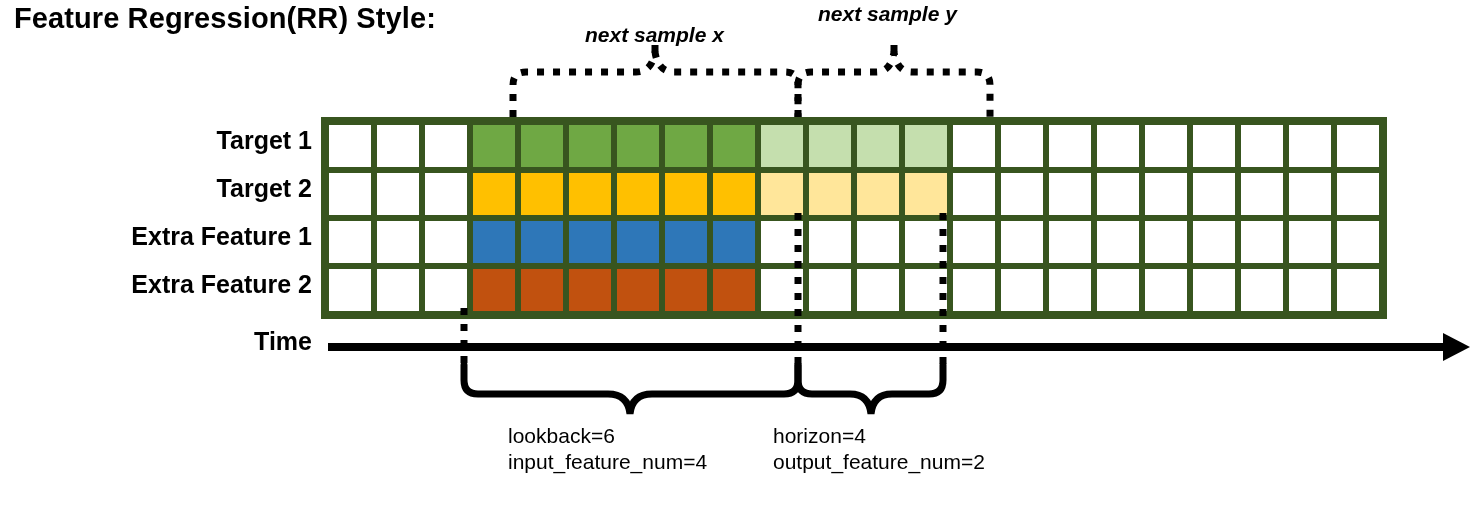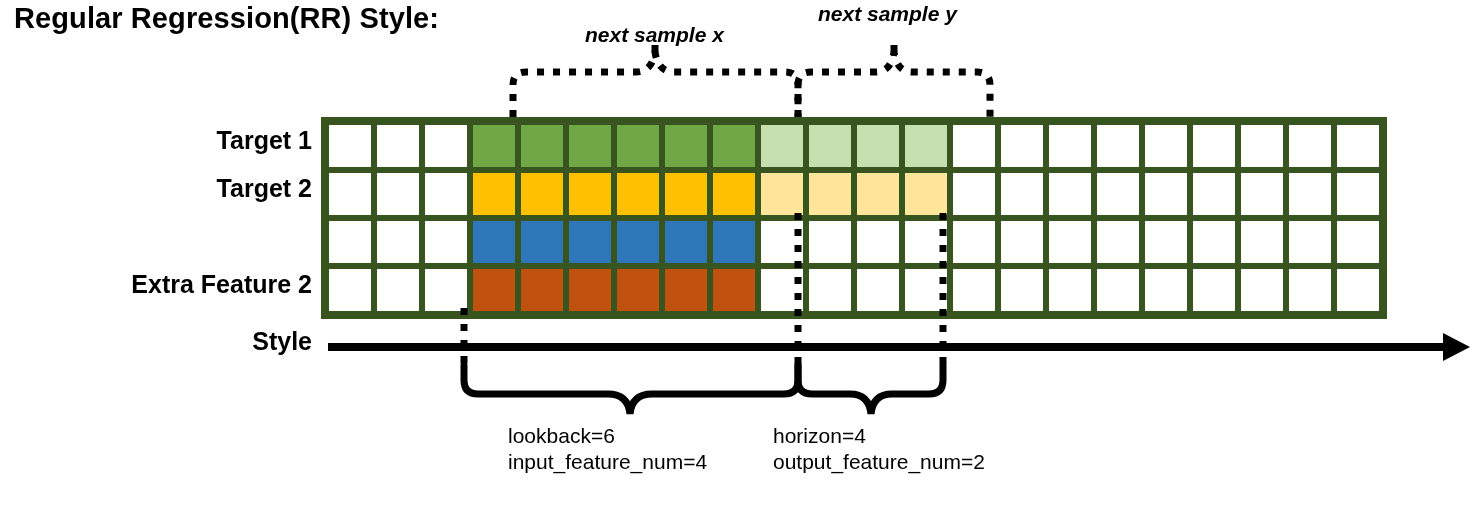--- a/index.html
+++ b/index.html
@@ -40,27 +40,28 @@
   #note-y{left:818px;top:2px;}
 
   
   .bot-block{font-size:21px;line-height:26px;white-space:nowrap;}
   #bot-left{left:508px;top:423px;}
   #bot-right{left:773px;top:423px;}
 </style>
 </head>
 <body>
 
-<div class="abs" id="page-title">Regular Regression(RR) Style:</div>
+<div class="abs" id="page-title">Feature Regression(RR) Style:</div>
 
 <div class="abs" id="labels-col">
   <div class="abs row-label" id="row-label-0">Target 1</div>
   <div class="abs row-label" id="row-label-1">Target 2</div>
+  <div class="abs row-label" id="row-label-2">Extra Feature 1</div>
   <div class="abs row-label" id="row-label-3">Extra Feature 2</div>
-  <div class="abs row-label" id="time-label">Style</div>
+  <div class="abs row-label" id="time-label">Time</div>
 </div>
 
 <div class="abs" id="grid">
     <div class="cell c-white"></div>
     <div class="cell c-white"></div>
     <div class="cell c-white"></div>
     <div class="cell c-green"></div>
     <div class="cell c-green"></div>
     <div class="cell c-green"></div>
     <div class="cell c-green"></div>

